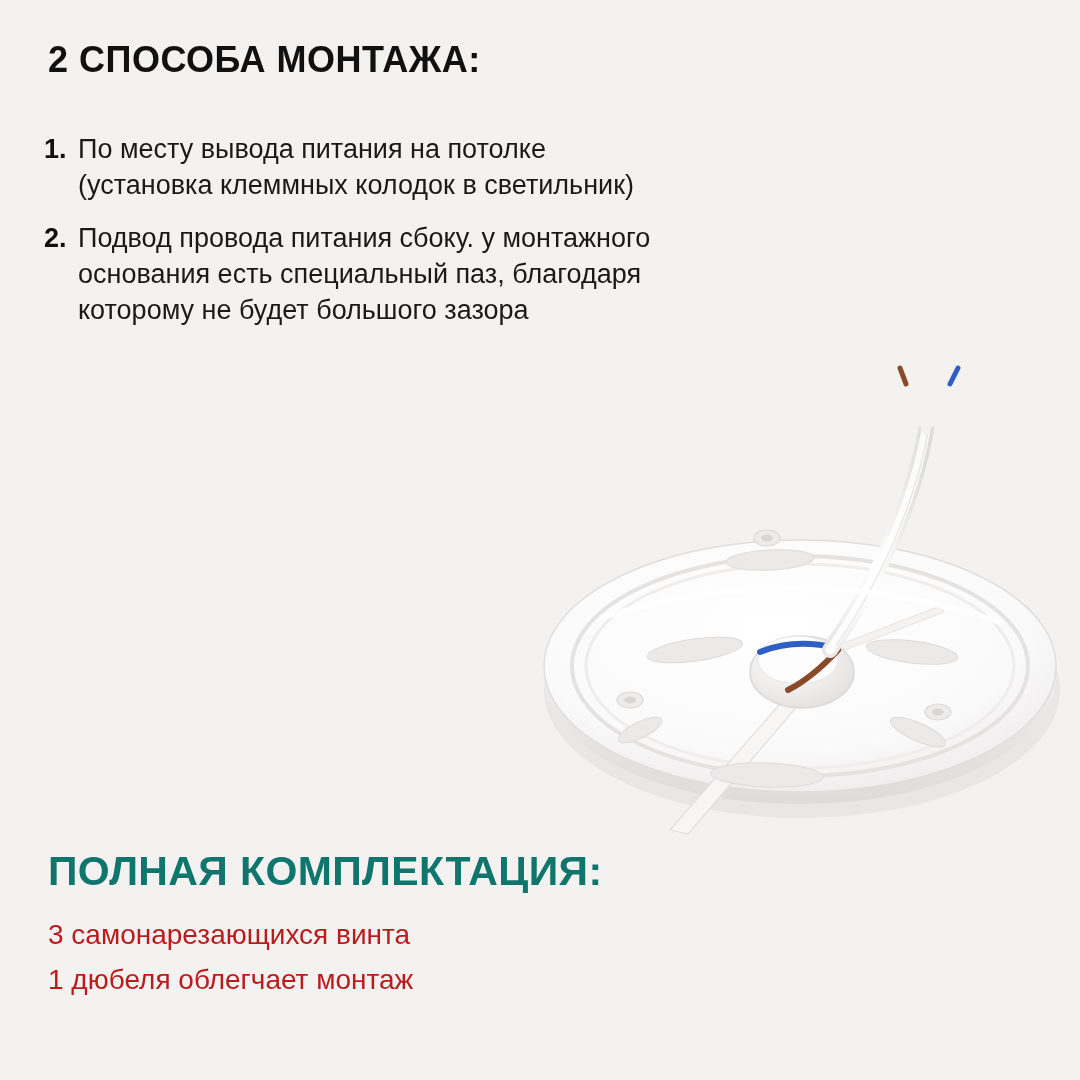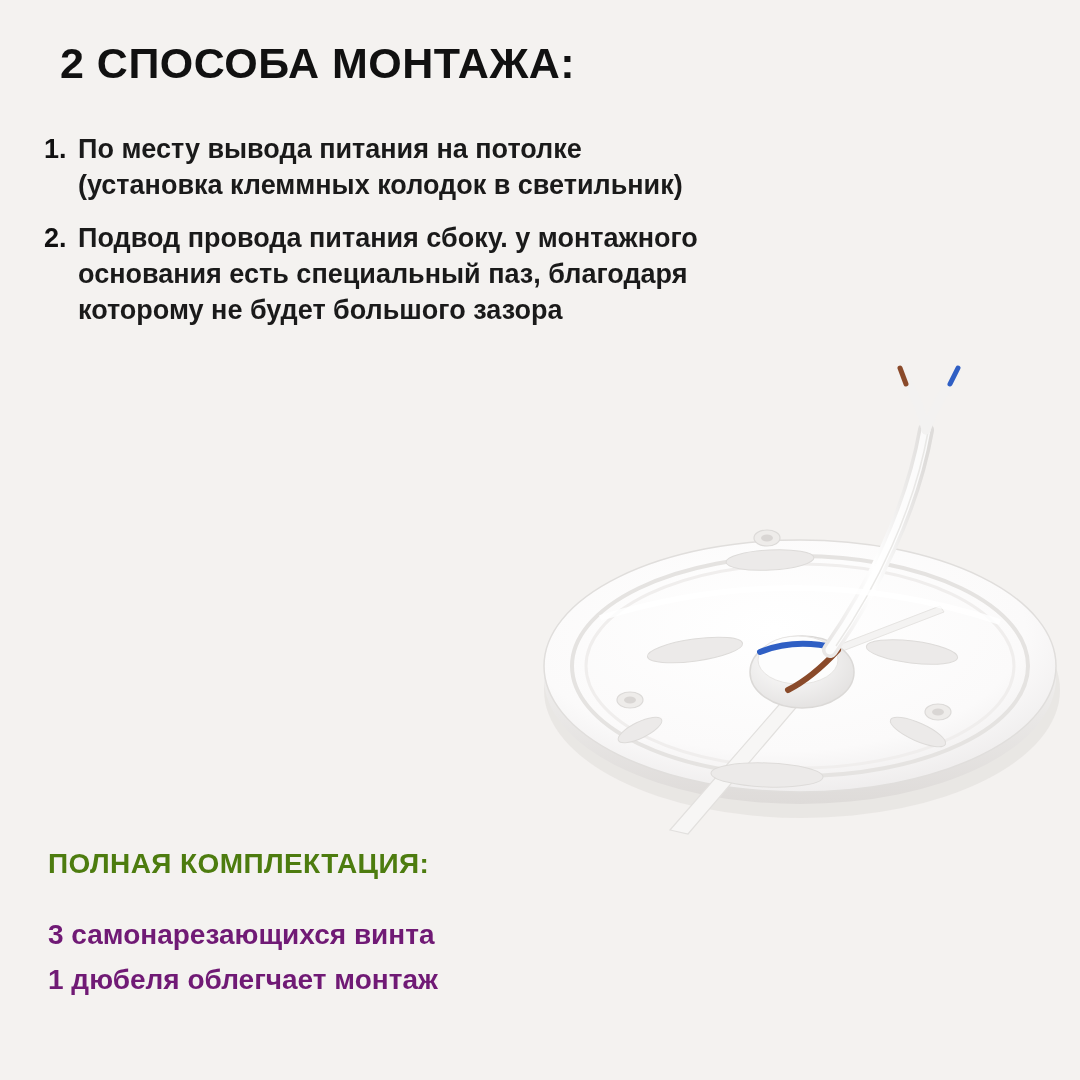--- a/index.html
+++ b/index.html
@@ -18,23 +18,23 @@
   .page {
     position: relative;
     width: 1080px;
     height: 1080px;
     background: #f4f2f0;
   }
 
   
   .heading-top {
     position: absolute;
-    left: 60px;
+    left: 48px;
     top: 40px;
-    font-size: 43px;
+    font-size: 36px;
     font-weight: 700;
     letter-spacing: 0.5px;
     line-height: 1.1;
     color: #111111;
     text-transform: uppercase;
   }
 
   
   .list {
     position: absolute;
@@ -51,48 +51,48 @@
     flex: 0 0 auto;
     width: 34px;
     font-size: 27px;
     font-weight: 700;
     line-height: 1.32;
     color: #111111;
   }
   .list-text {
     flex: 1 1 auto;
     font-size: 27px;
-    font-weight: 700;
+    font-weight: 400;
     line-height: 1.32;
     color: #1a1a1a;
     white-space: pre-line;
   }
 
   
   .heading-bottom {
     position: absolute;
     left: 48px;
     top: 848px;
-    font-size: 28px;
+    font-size: 41px;
     font-weight: 700;
     letter-spacing: 0.4px;
-    color: #4d7c0f;
+    color: #0f766e;
     text-transform: uppercase;
   }
   .kit-list {
     position: absolute;
     left: 48px;
     top: 912px;
     width: 800px;
   }
   .kit-line {
     font-size: 28px;
-    font-weight: 700;
+    font-weight: 400;
     line-height: 1.62;
-    color: #701a75;
+    color: #b91c1c;
   }
 
   
   .photo {
     position: absolute;
     left: 520px;
     top: 360px;
     width: 560px;
     height: 500px;
   }

